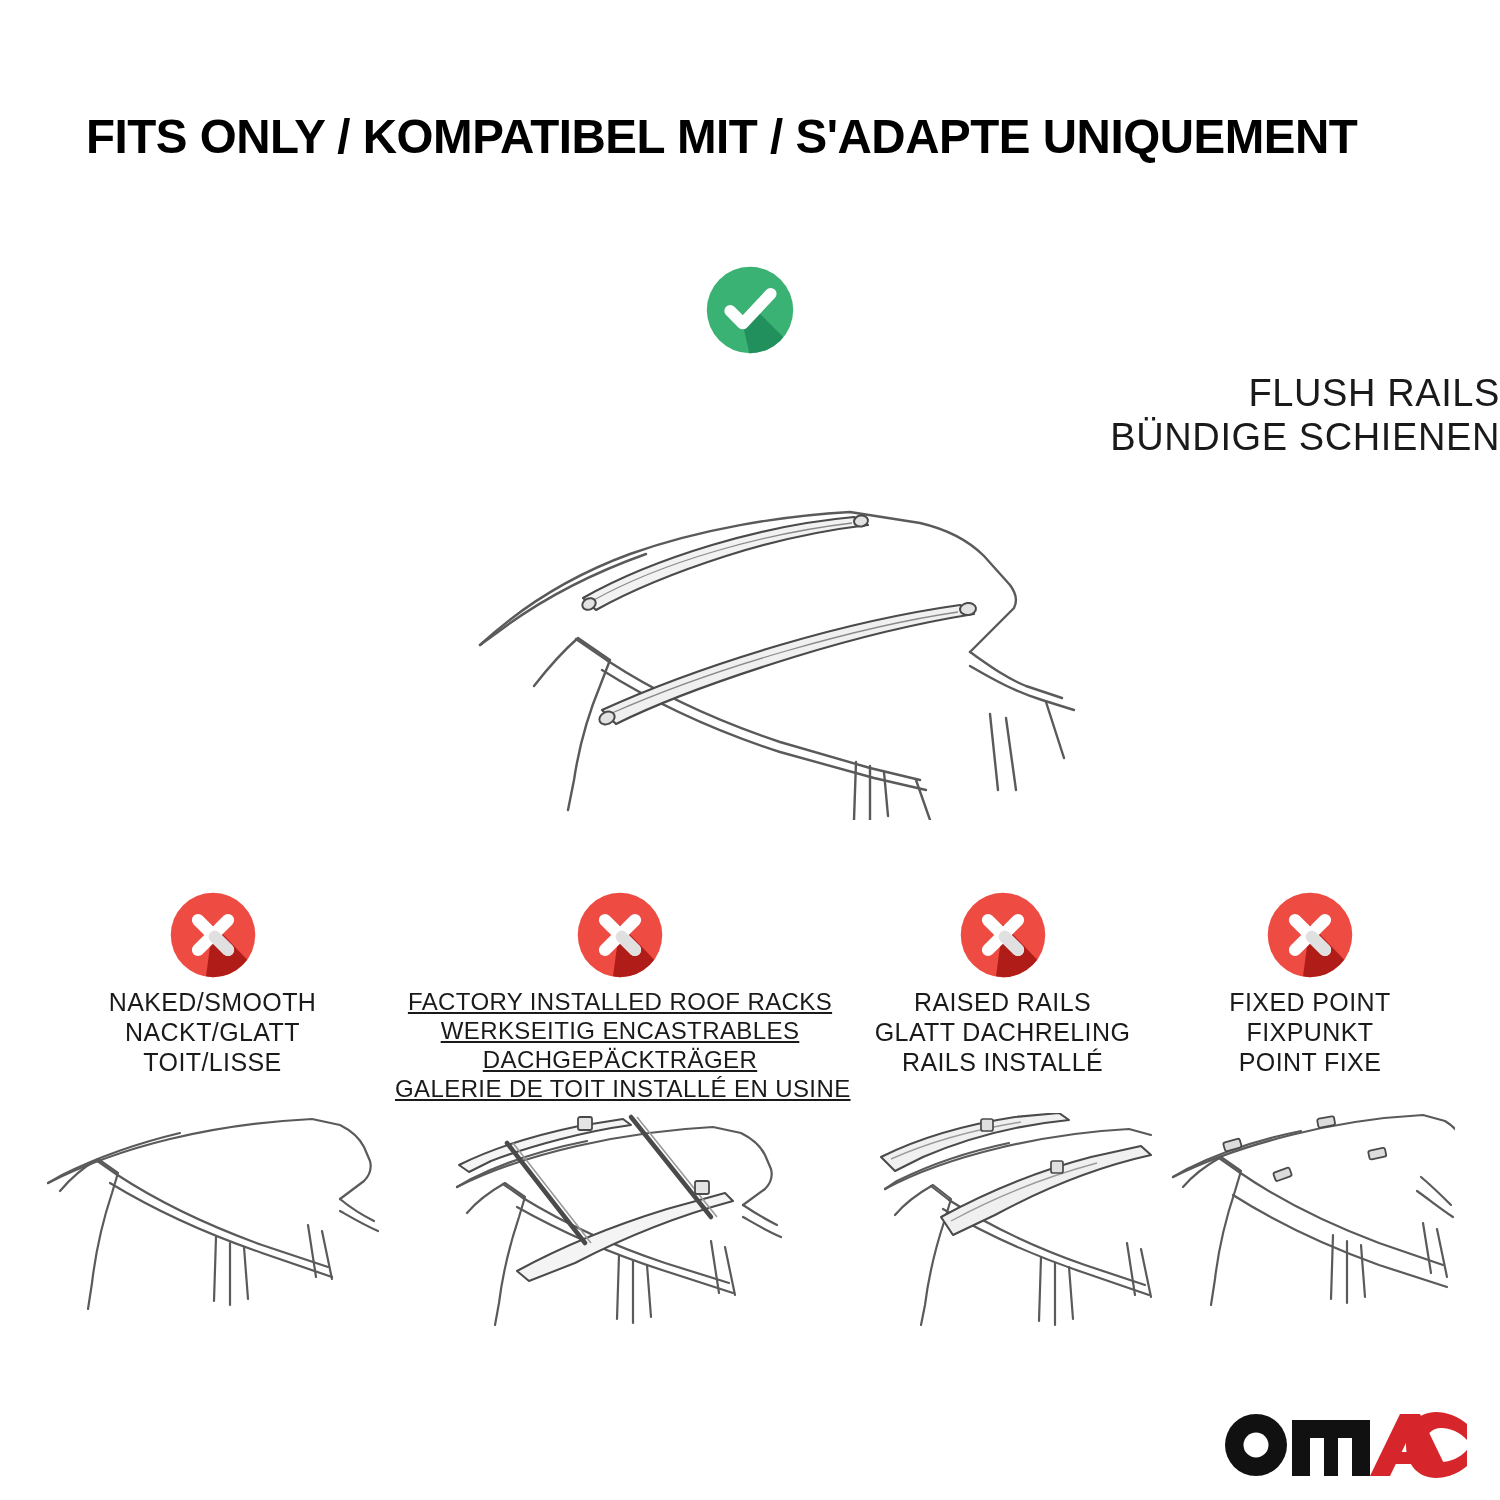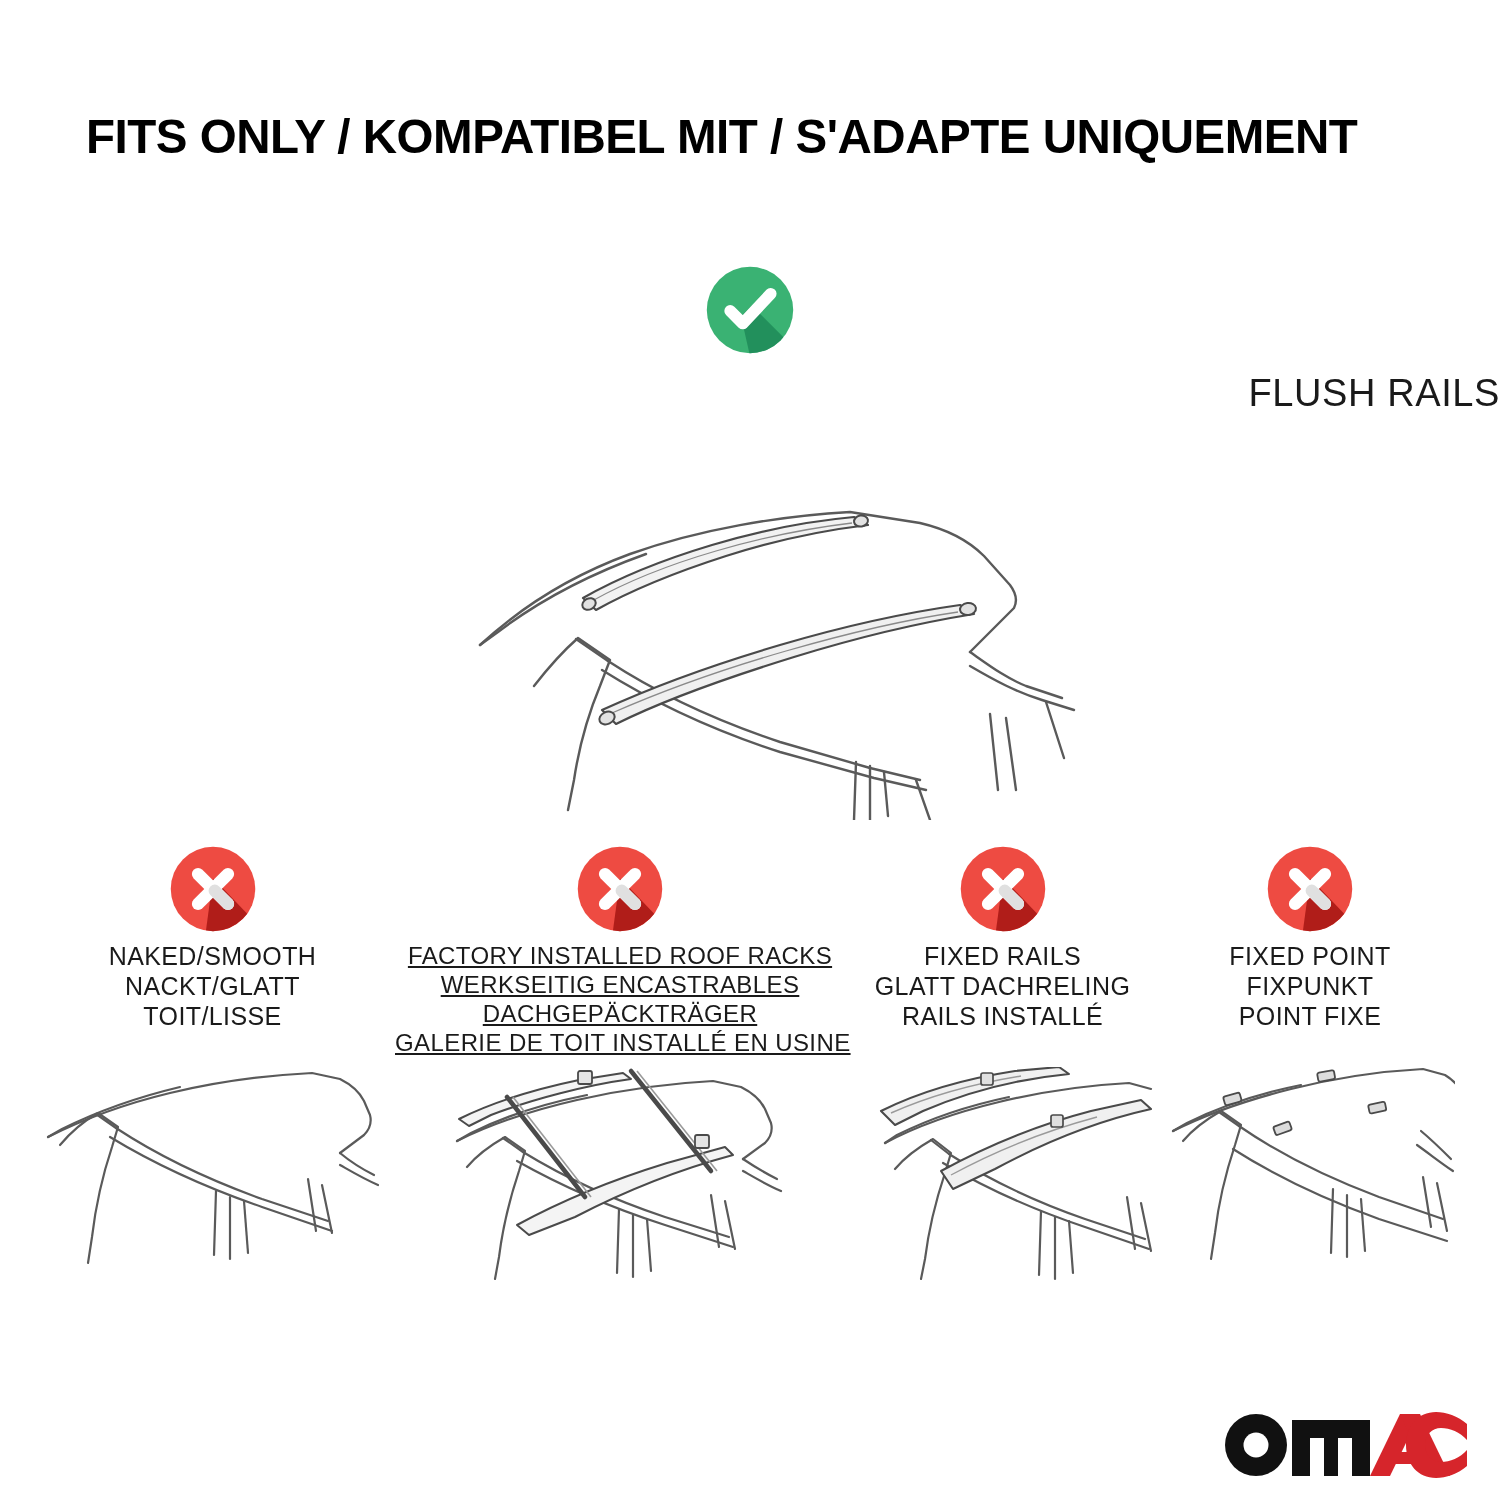--- a/index.html
+++ b/index.html
@@ -69,21 +69,21 @@
     left: 450px;
     top: 490px;
     width: 640px;
     height: 330px;
   }
 
   
   .cols {
     position: absolute;
     left: 0px;
-    top: 845px;
+    top: 891px;
     width: 1500px;
     height: 440px;
   }
   .col {
     position: absolute;
     top: 0;
     text-align: center;
   }
   .col-0 { left: 40px;   width: 345px; }
   .col-1 { left: 395px;  width: 450px; }
@@ -144,20 +144,21 @@
       </defs>
       <circle cx="50" cy="50" r="48" fill="#3AB273"></circle>
       <g clip-path="url(#clipGreen)">
         <polygon points="40,57 52,45 100,93 100,110 52,110" fill="#1F8A58" opacity="0.85"></polygon>
       </g>
       <path d="M28 51 L42 65 L73 32" fill="none" stroke="#ffffff" stroke-width="13" stroke-linecap="round" stroke-linejoin="round"></path>
     </svg>
 
     <div class="primary-lines">
       <div>FLUSH RAILS</div>
+      <div>BÜNDIGE SCHIENEN</div>
     </div>
   </div>
 
   <svg class="primary-art" viewBox="0 0 640 330">
     <g fill="none" stroke="#5a5a5a" stroke-width="2.4" stroke-linecap="round" stroke-linejoin="round">
 
       <path d="M30 155 C70 118 120 86 180 64 C250 39 330 26 400 22 L470 33
                C500 40 520 52 534 66 L560 95
                C566 103 568 110 564 118 L520 162"></path>
       <path d="M30 155 L48 142 C90 110 140 84 196 64"></path>
@@ -329,21 +330,21 @@
         </g>
         <g stroke="#ffffff" stroke-width="14" stroke-linecap="round">
           <line x1="33" y1="33" x2="67" y2="67"></line>
           <line x1="67" y1="33" x2="33" y2="67"></line>
         </g>
         <g clip-path="url(#clipRed2)">
           <line x1="52" y1="52" x2="67" y2="67" stroke="#e0e0e0" stroke-width="14" stroke-linecap="round"></line>
         </g>
       </svg>
       <div class="col-lines">
-        <div>FIXED RAILS</div>
+        <div>RAISED RAILS</div>
         <div>GLATT DACHRELING</div>
         <div>RAILS INSTALLÉ</div>
       </div>
       <svg class="col-art" viewBox="0 0 315 215">
         <g fill="none" stroke="#5a5a5a" stroke-width="2.2" stroke-linecap="round" stroke-linejoin="round">
           <path d="M40 76 C70 60 108 46 154 35 C200 24 246 18 284 16 L306 22"></path>
           <path d="M40 76 L52 68 C88 50 126 38 164 30"></path>
           <path d="M50 102 C60 90 74 80 88 72 L106 86 L100 106
                    C92 130 84 160 80 192 L76 212"></path>
           <path d="M86 73 L104 87"></path>

